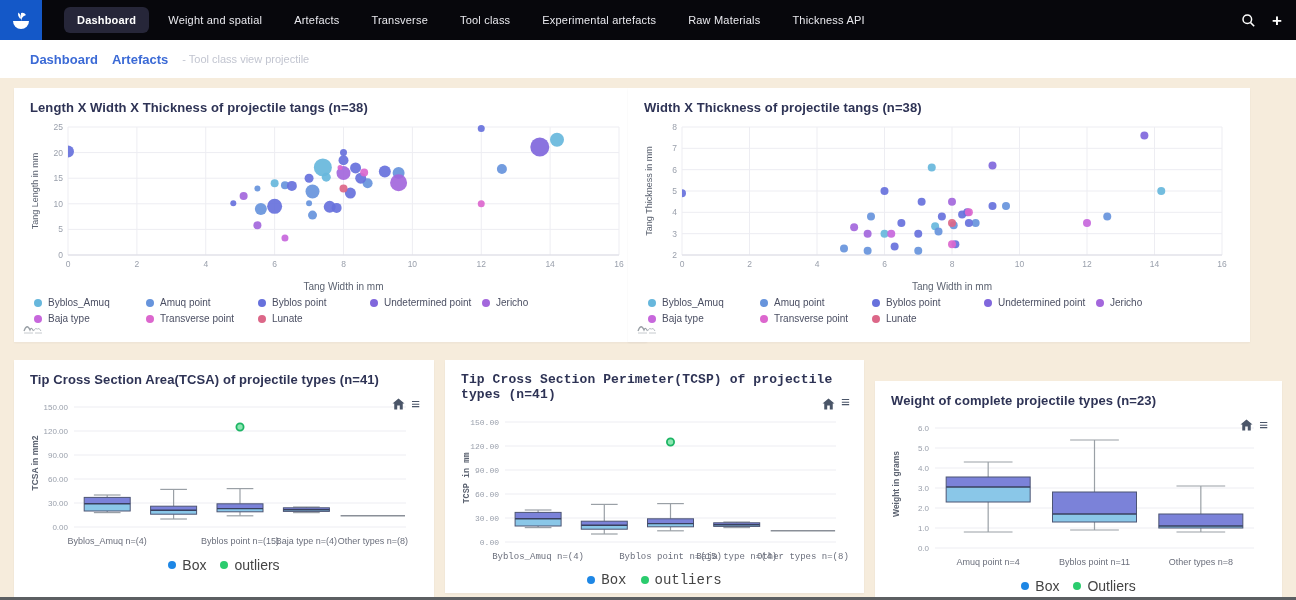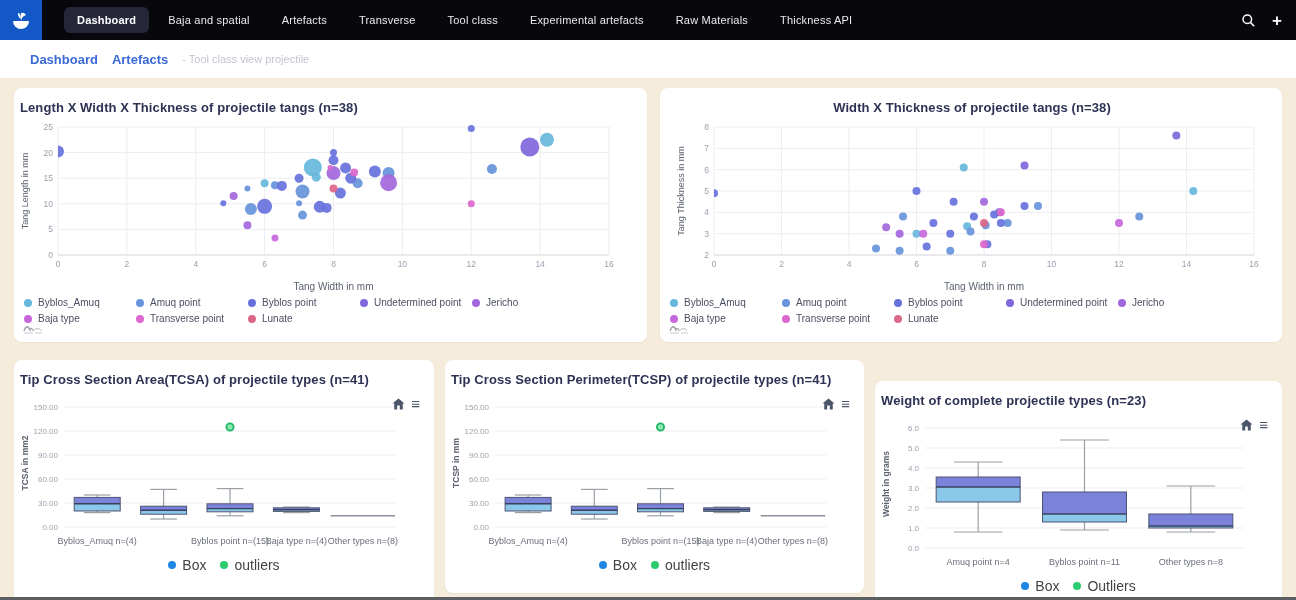--- a/index.html
+++ b/index.html
@@ -12,25 +12,25 @@
   .nav-item.active{background:#262639;color:#fff;font-weight:bold;}
   .nav-right{position:absolute;right:14px;top:0;height:40px;display:flex;align-items:center;gap:16px;}
   .nav-icon{cursor:pointer;display:flex;align-items:center;}
   .plus-glyph{color:#fff;font-size:17px;font-weight:bold;line-height:1;}
   
   .breadcrumb{height:38px;background:#ffffff;display:flex;align-items:center;padding-left:30px;gap:14px;}
   .crumb-link{color:#3b6ad6;font-size:13px;font-weight:bold;cursor:pointer;}
   .crumb-current{color:#c2c5d0;font-size:11px;}
   
   .main{position:relative;height:522px;background:#f6ecdc;}
-  .card{position:absolute;background:#fff;border-radius:8px;box-shadow:0 1px 2px rgba(40,40,60,.05);padding:10px 4px;box-sizing:border-box;}
+  .card{position:absolute;background:#fff;border-radius:0;box-shadow:0 1px 2px rgba(40,40,60,.05);padding:10px 14px;box-sizing:border-box;}
   #card-s1{left:14px;top:10px;width:633px;height:254px;}
-  #card-s2{left:660px;top:10px;width:622px;height:254px;text-align:center;}
+  #card-s2{left:628px;top:10px;width:622px;height:254px;}
   #card-b1{left:14px;top:282px;width:420px;height:296px;}
-  #card-b2{left:445px;top:282px;width:419px;height:233px;}
+  #card-b2{left:445px;top:282px;width:419px;height:233px;font-family:Liberation Mono, monospace;}
   #card-b3{left:875px;top:282px;width:407px;height:233px;margin-top:21px;}
   .card-title{font-size:13px;font-weight:bold;color:#2e3355;letter-spacing:.1px;margin:2px 0 2px 2px;}
   .plot-host{line-height:0;}
   
   .sc-legend{display:grid;grid-template-columns:repeat(5,112px);row-gap:5px;margin:2px 0 0 6px;}
   .legend-item{display:flex;align-items:center;gap:6px;font-size:10px;color:#4b4f63;cursor:pointer;}
   .legend-dot{width:8px;height:8px;border-radius:50%;flex:0 0 8px;}
   .amlogo{position:absolute;left:8px;bottom:4px;cursor:pointer;}
   
   .box-tools{position:absolute;top:36px;right:14px;display:flex;align-items:center;gap:6px;}
@@ -46,21 +46,21 @@
 <div class="navbar">
   <div class="logo">
     <svg width="24" height="24" viewBox="0 0 24 24">
       <path d="M4 13 a8 8 0 0 0 16 0 Z" fill="#fff"></path>
       <path d="M12 13 L12 5 Q15 4 17 7 Q14 8 13 10 Z" fill="#fff"></path>
       <path d="M11.2 11 Q8 7 9.5 4.5 Q12 6.5 12 10 Z" fill="#fff"></path>
     </svg>
   </div>
   <div class="nav-items">
       <div class="nav-item active">Dashboard</div>
-      <div class="nav-item">Baja and spatial</div>
+      <div class="nav-item">Weight and spatial</div>
       <div class="nav-item">Artefacts</div>
       <div class="nav-item">Transverse</div>
       <div class="nav-item">Tool class</div>
       <div class="nav-item">Experimental artefacts</div>
       <div class="nav-item">Raw Materials</div>
       <div class="nav-item">Thickness API</div>
     </div>
   <div class="nav-right">
     <span class="nav-icon">
       <svg width="15" height="15" viewBox="0 0 15 15">

